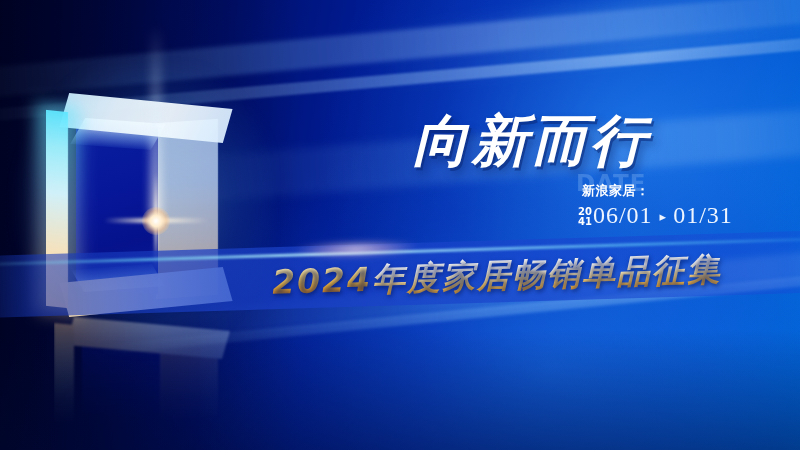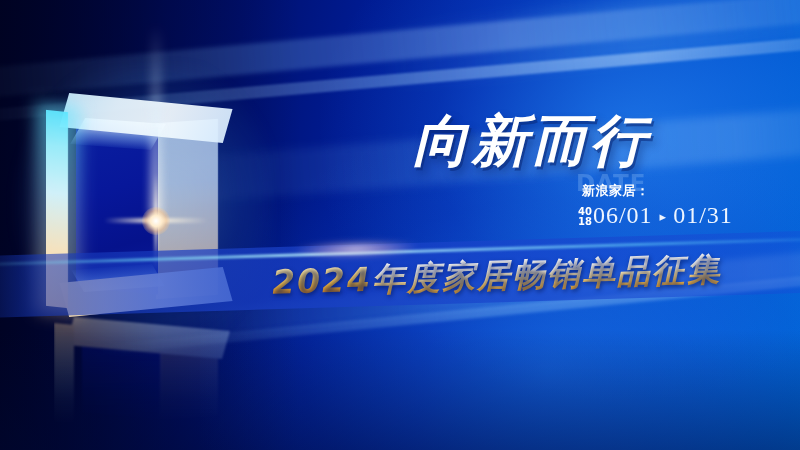--- a/index.html
+++ b/index.html
@@ -526,22 +526,22 @@
     <div class="rf-left"></div>
   </div>
 
   <div class="headline-1">向新而行</div>
 
   <div class="date-block">
     <div class="date-watermark">DATE</div>
     <div class="date-label">新浪家居：</div>
     <div class="date-row">
       <span class="date-year">
-        <span>40</span>
-        <span>18</span>
+        <span>20</span>
+        <span>41</span>
       </span>
       <span class="date-range">06/01</span>
       <span class="date-arrow">▸</span>
       <span class="date-range">01/31</span>
     </div>
   </div>
 
   <div class="subtitle-band"></div>
   <div class="band-line-top"></div>
   <div class="band-hotspot"></div>

